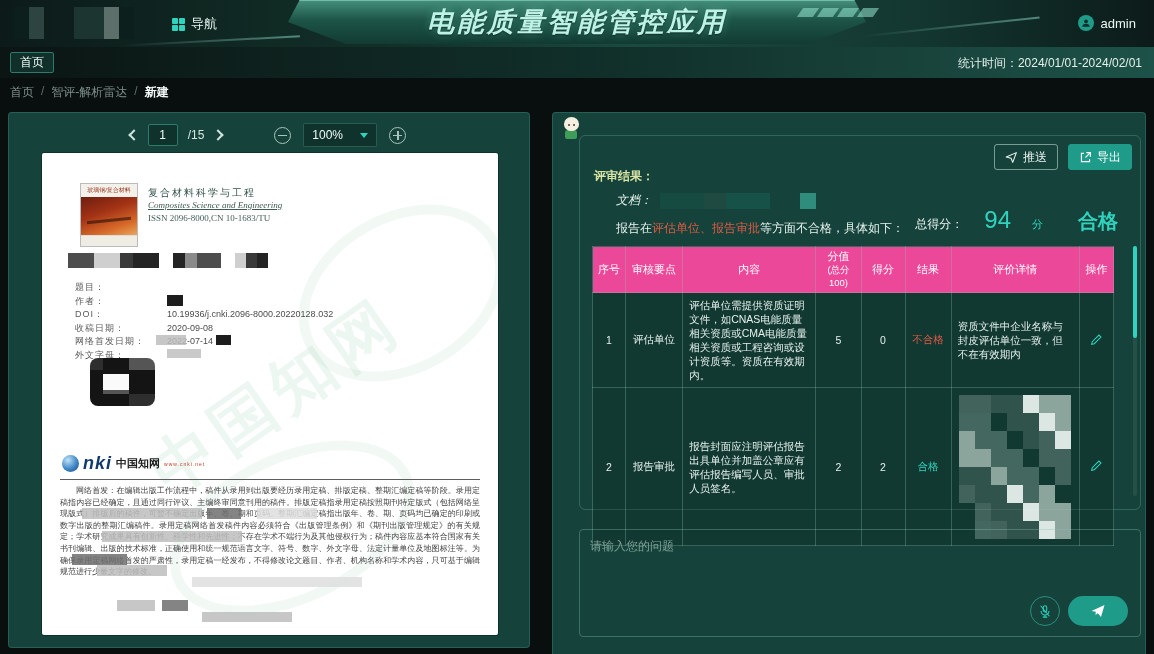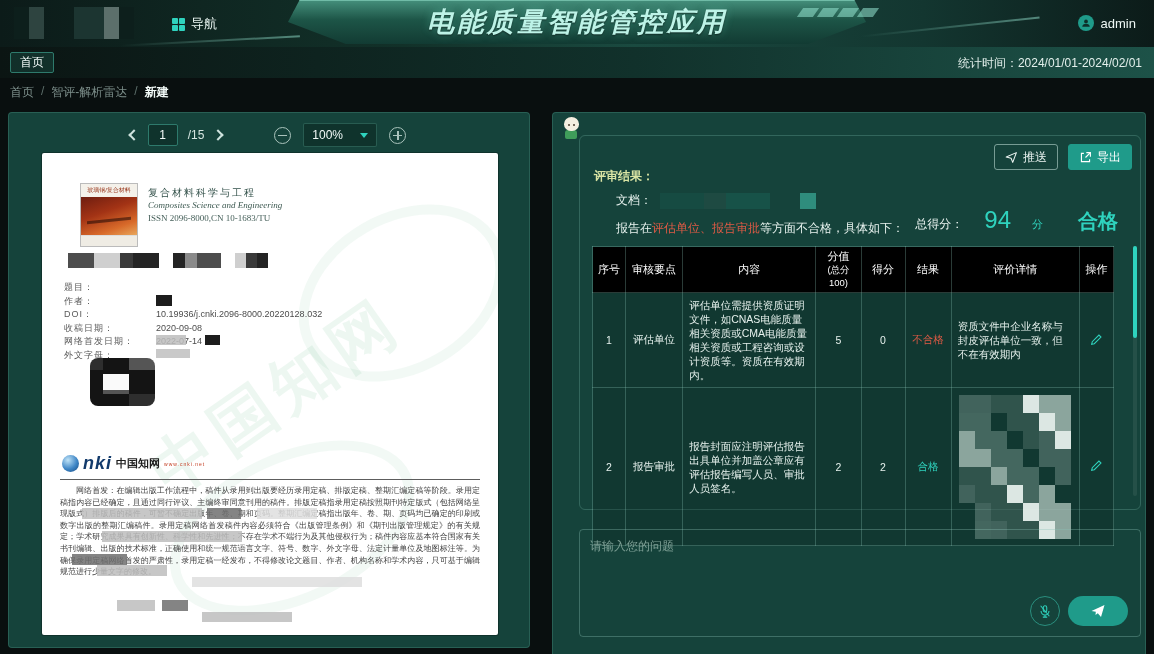--- a/index.html
+++ b/index.html
@@ -71,25 +71,25 @@
   .wm-text{font-size:64px;color:rgba(130,195,155,.14);font-weight:bold;transform:rotate(-35deg);letter-spacing:8px;white-space:nowrap;}
   .wm-ring{border:10px solid rgba(130,195,155,.10);border-radius:50%;}
   .cover-thumb{position:absolute;left:38px;top:30px;width:58px;height:64px;border:1px solid #bbb;background:#fff;overflow:hidden;}
   .cover-top{height:13px;background:#f4f1ea;display:flex;align-items:center;justify-content:center;
     font-size:6px;color:#9b3a20;white-space:nowrap;}
   .cover-img{height:38px;background:linear-gradient(160deg,#6e1d10 0%,#a33315 40%,#d86a2a 75%,#e8a75c 100%);position:relative;}
   .cover-img b{position:absolute;left:6px;top:22px;width:44px;height:3px;background:rgba(30,10,5,.55);transform:skewY(-6deg);}
   .cover-bot{height:12px;background:#efece4;border-top:1px solid #ddd;}
   .jr-block{position:absolute;left:106px;top:33px;line-height:13px;}
   .jr-cn{font-size:10px;color:#33514a;letter-spacing:2px;}
-  .jr-en{font-size:9px;color:#3e5a52;font-style:italic;font-family:"Liberation Serif","DejaVu Serif",serif;}
+  .jr-en{font-size:9px;color:#3e5a52;font-style:italic;font-family:"Liberation Serif","DejaVu Serif",serif;text-decoration:underline;}
   .jr-issn{font-size:9px;color:#46605a;font-family:"Liberation Serif","DejaVu Serif",serif;}
   .meta-block{position:absolute;left:22px;top:128px;font-size:9px;line-height:13.5px;color:#5a5a5a;filter:blur(.3px);}
   .meta-row{display:flex;}
-  .meta-row .lb{width:92px;letter-spacing:1px;}
+  .meta-row .lb{width:92px;letter-spacing:1px;margin-left:11px;}
   .meta-row .vl{color:#4c4c4c;}
   .blackbox{display:inline-block;background:#1d1d1d;vertical-align:middle;}
   .greybox{display:inline-block;background:#c9c9c9;vertical-align:middle;}
   .doc-paras{position:absolute;left:18px;top:332px;width:420px;font-size:8px;line-height:11.6px;
     text-align:justify;color:#3f3f3f;filter:blur(.45px);}
   .doc-paras p{text-indent:2em;margin-bottom:1px;}
   .cnki-row{position:absolute;left:20px;top:300px;display:flex;align-items:center;gap:4px;}
   .cnki-ball{width:17px;height:17px;border-radius:50%;background:radial-gradient(circle at 35% 30%,#bfe3f7,#3f86c6 55%,#12467e);}
   .cnki-txt{font-size:18px;font-weight:bold;color:#123a6b;font-style:italic;letter-spacing:1px;}
   .cnki-cn{font-size:11px;color:#1c1c1c;font-weight:bold;}
@@ -117,34 +117,34 @@
   .bot-head{width:15px;height:14px;background:#f4efe0;border-radius:50% 50% 46% 46%;margin:0 auto;position:relative;}
   .bot-head b{position:absolute;width:2px;height:2px;background:#4a3b2d;border-radius:50%;top:7px;}
   .bot-body{width:12px;height:9px;background:#3f9d5a;border-radius:3px 3px 2px 2px;margin:-1px auto 0;}
   .result-card{position:absolute;left:26px;top:22px;width:562px;height:375px;
     border:1px solid rgba(120,185,170,.30);border-radius:6px;}
   .card-actions{position:absolute;right:8px;top:8px;display:flex;gap:10px;}
   .btn{height:26px;padding:0 10px;border-radius:3px;display:flex;align-items:center;gap:5px;font-size:12px;cursor:pointer;}
   .btn-outline{border:1px solid rgba(200,230,222,.55);color:#eef7f4;background:transparent;}
   .btn-solid{background:#1f9b8a;color:#fff;border:1px solid #1f9b8a;}
   .result-label{position:absolute;left:14px;top:32px;font-size:12px;color:#d9e4a4;font-weight:bold;}
-  .doc-row{position:absolute;left:36px;top:56px;display:flex;align-items:center;gap:8px;font-size:12px;color:#e8f3ef;}
+  .doc-row{position:absolute;left:36px;top:56px;display:flex;align-items:center;gap:8px;font-size:12px;color:#e8f3ef;font-style:italic;}
   .doc-bright{width:16px;height:16px;background:#2f8d7d;}
   .summary-row{position:absolute;left:36px;top:84px;font-size:12px;color:#e8f3ef;}
   .summary-row .red{color:#df5a45;}
   .score-box{position:absolute;right:22px;top:70px;display:flex;align-items:baseline;gap:21px;}
   .score-label{font-size:12px;color:#eef7f4;}
   .score-num{font-size:24px;color:#2fd3be;}
   .score-unit{font-size:11px;color:#2fd3be;}
   .score-result{font-size:20px;color:#2fd3be;font-weight:bold;margin-left:14px;}
 
   .review-table{position:absolute;left:12px;top:110px;width:522px;border-collapse:collapse;table-layout:fixed;
     font-size:10.5px;color:#e6f1ed;}
   .review-table th,.review-table td{border:1px solid rgba(140,195,182,.30);text-align:center;vertical-align:middle;padding:3px 4px;}
-  .review-table thead th{background:#000000;color:#fff;font-weight:normal;font-size:11px;height:30px;line-height:13px;}
+  .review-table thead th{background:#ec4899;color:#fff;font-weight:normal;font-size:11px;height:30px;line-height:13px;}
   .review-table thead .sub{display:block;font-size:9.5px;}
   .review-table tbody td{background:rgba(7,28,24,.28);}
   .review-table td.left{text-align:left;line-height:14px;padding:5px 6px;}
   .cell-bad{color:#df5a45;}
   .cell-ok{color:#2fd3be;}
   .pencil{cursor:pointer;display:inline-block;}
   .detail-text{text-align:left;line-height:14px;display:block;}
   .row1{height:72px;}
   .row2{height:158px;}
   .tbl-scroll{position:absolute;right:3px;top:110px;width:4px;height:250px;background:rgba(255,255,255,.07);border-radius:2px;}

